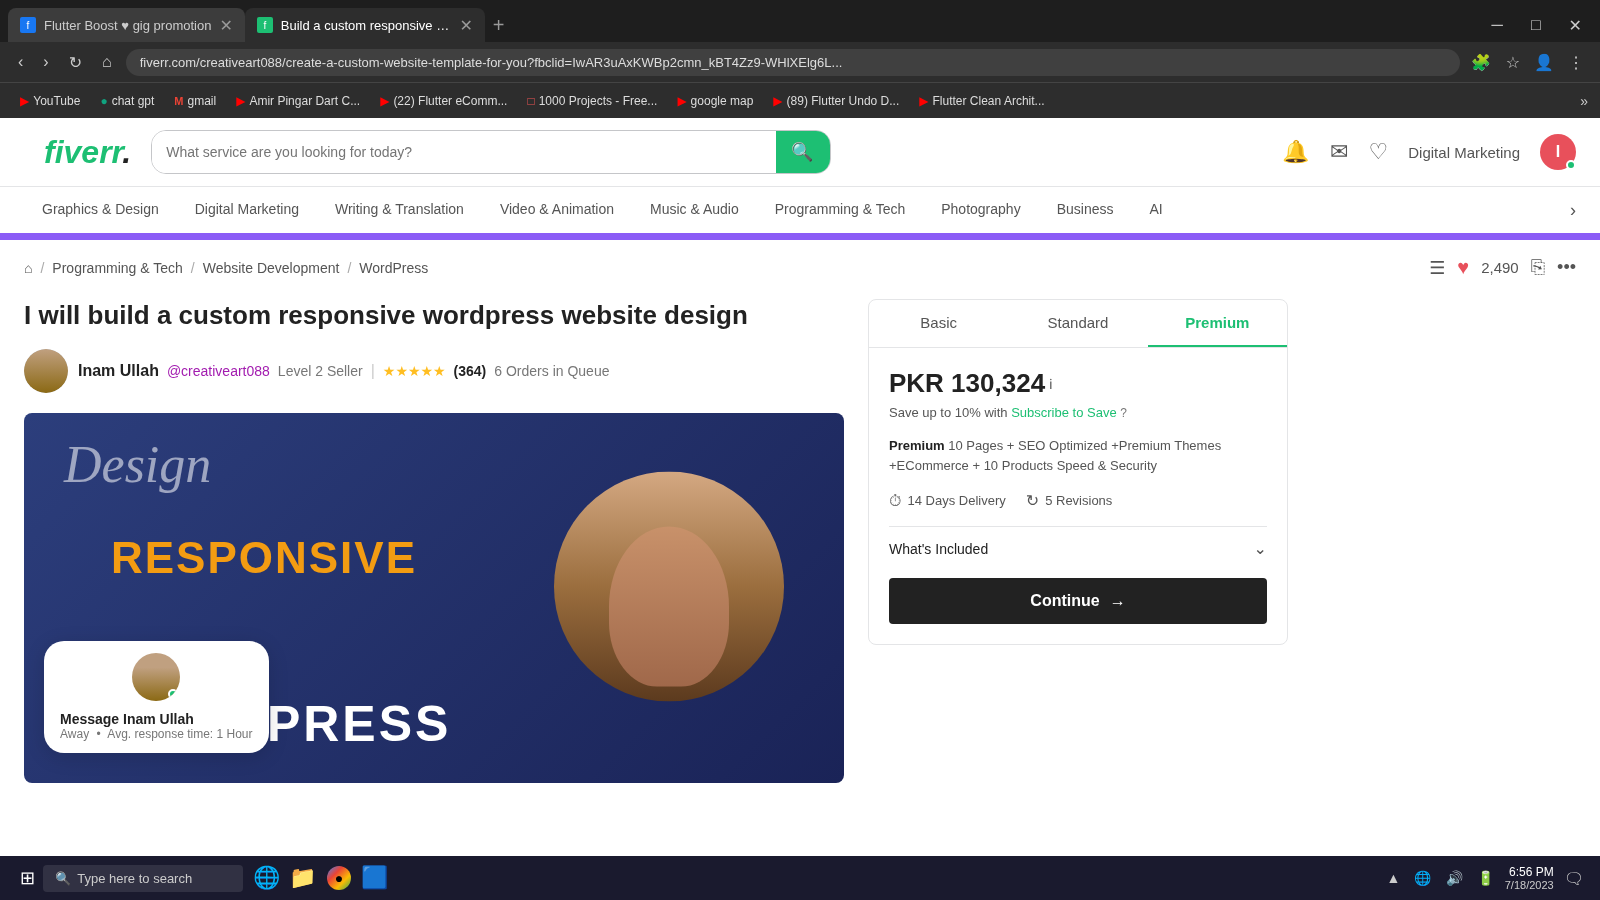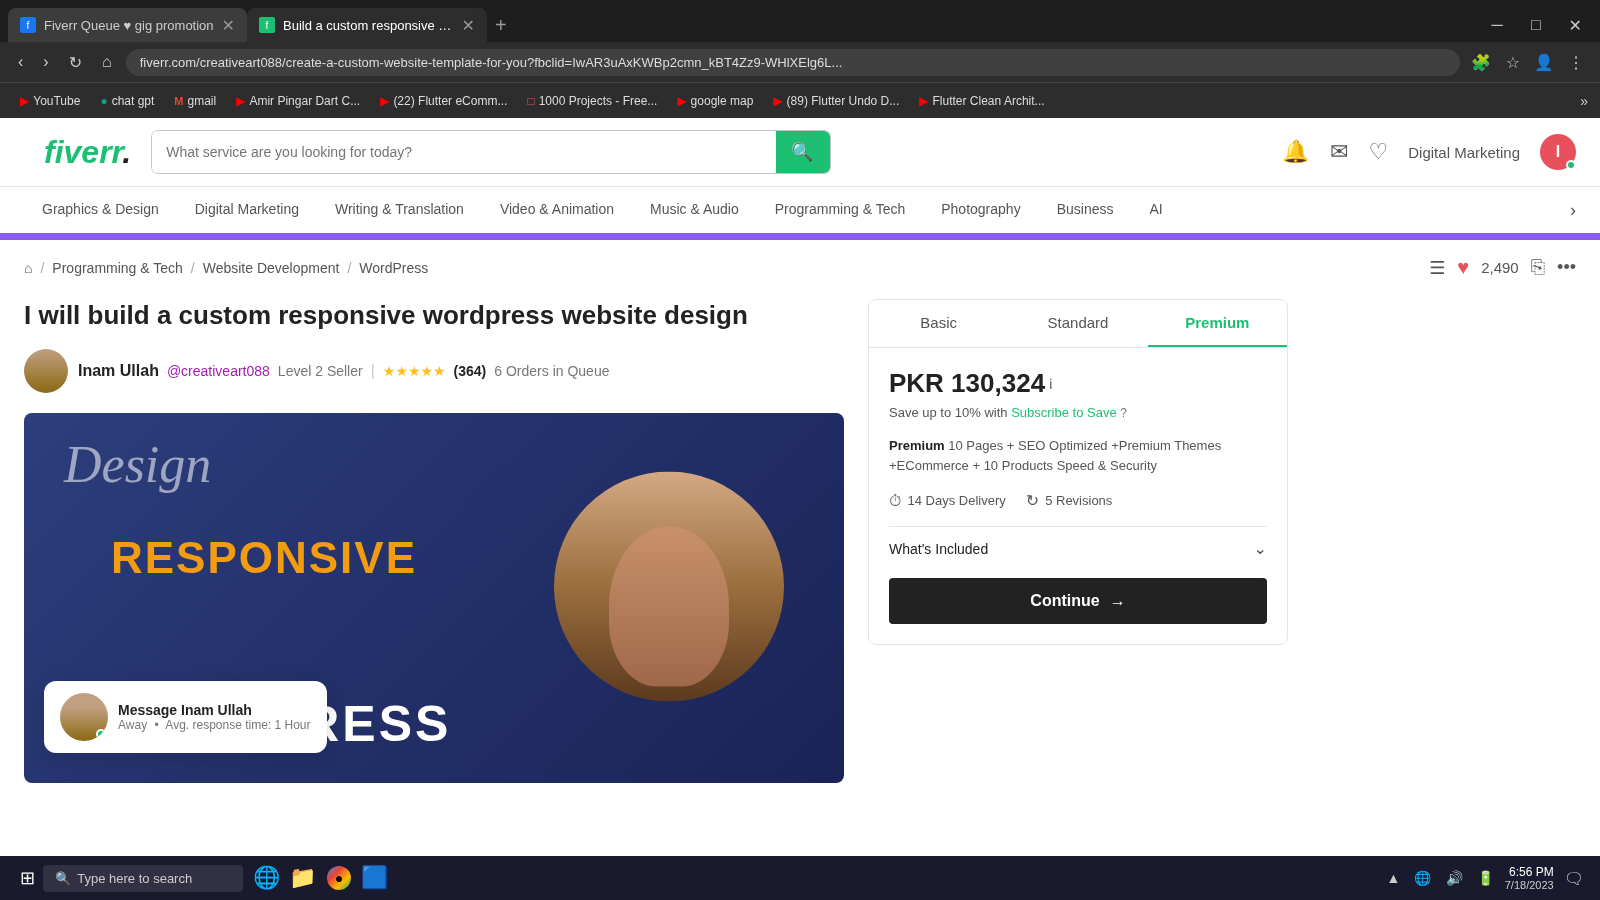--- a/index.html
+++ b/index.html
@@ -28,21 +28,21 @@
     .bookmark-item { display: flex; align-items: center; gap: 4px; padding: 3px 8px; border-radius: 4px; cursor: pointer; color: #ddd; font-size: 12px; white-space: nowrap; }
     .bookmarks-more { margin-left: auto; color: #ccc; cursor: pointer; font-size: 14px; }
 
     
     .page { background: #fff; height: 681px; overflow: hidden; }
 
     
     .fiverr-header { display: flex; align-items: center; padding: 12px 24px; gap: 20px; border-bottom: 1px solid #e4e5e7; }
     .fiverr-logo { font-size: 32px; font-weight: 700; color: #1dbf73; font-style: italic; margin-left: 20px; }
     .fiverr-logo span { color: #404145; }
-    .search-bar { flex: 1; max-width: 680px; display: flex; border: 1px solid #c5c6c9; border-radius: 7px; overflow: hidden; }
+    .search-bar { flex: 1; max-width: 680px; display: flex; border: 1px solid #c5c6c9; border-radius: 15px; overflow: hidden; }
     .search-input { flex: 1; padding: 10px 14px; font-size: 14px; border: none; outline: none; color: #555; }
     .search-btn { background: #1dbf73; border: none; padding: 10px 16px; cursor: pointer; }
     .header-actions { display: flex; align-items: center; gap: 20px; margin-left: auto; }
     .header-icon { color: #555; font-size: 22px; cursor: pointer; }
     .orders-link { color: #555; font-size: 15px; font-weight: 500; cursor: pointer; }
     .avatar { width: 36px; height: 36px; border-radius: 50%; background: #e8505b; display: flex; align-items: center; justify-content: center; color: #fff; font-weight: 700; font-size: 16px; position: relative; cursor: pointer; }
     .avatar-dot { position: absolute; bottom: 0; right: 0; width: 10px; height: 10px; background: #1dbf73; border-radius: 50%; border: 2px solid #fff; }
 
     
     .cat-nav { display: flex; align-items: center; padding: 0 24px; border-bottom: 7px solid #8b5cf6; overflow: hidden; }
@@ -73,21 +73,21 @@
     .seller-handle { color: #a21caf; font-size: 14px; }
     .seller-level { color: #777; font-size: 14px; }
     .stars { color: #ffbe22; font-size: 14px; }
     .rating-count { color: #222; font-weight: 600; font-size: 14px; }
     .queue { color: #777; font-size: 14px; }
 
     
     .gig-image-container { position: relative; width: 100%; height: 370px; background: linear-gradient(135deg, #2c3e7c 0%, #1a2357 100%); border-radius: 8px; overflow: hidden; }
 
     
-    .message-popup { position: absolute; bottom: 30px; left: 20px; background: #fff; border-radius: 12px; padding: 12px 16px; display: flex; align-items: center; gap: 10px; box-shadow: 0 4px 20px rgba(0,0,0,0.15); }
+    .message-popup { position: absolute; bottom: 30px; left: 20px; background: #fff; border-radius: 20px; padding: 12px 16px; display: flex; align-items: center; gap: 10px; box-shadow: 0 4px 20px rgba(0,0,0,0.15); flex-direction: column; }
     .msg-avatar { width: 48px; height: 48px; border-radius: 50%; background: #c0a080; overflow: hidden; position: relative; }
     .msg-avatar-inner { width: 100%; height: 100%; background: linear-gradient(to bottom, #c0a080 30%, #8B6914 100%); }
     .online-dot { position: absolute; bottom: 2px; right: 2px; width: 10px; height: 10px; background: #1dbf73; border-radius: 50%; border: 2px solid #fff; }
     .msg-content { }
     .msg-name { font-size: 14px; font-weight: 600; color: #222; }
     .msg-status { font-size: 12px; color: #777; }
 
     
     .right-panel { width: 420px; flex-shrink: 0; }
     .pricing-card { border: 1px solid #e4e5e7; border-radius: 8px; overflow: hidden; }
@@ -126,21 +126,21 @@
   </style>
 </head>
 <body>
 
 <div class="browser-chrome">
 
   <div class="tab-bar">
 
     <div class="tab">
       <span class="tab-favicon" style="background:#1877f2; color:#fff; font-size:10px; display:flex; align-items:center; justify-content:center; border-radius:2px;">f</span>
-      <span class="tab-title">Fiverr Queue ♥ gig promotion</span>
+      <span class="tab-title">Flutter Boost ♥ gig promotion</span>
       <span class="tab-close">✕</span>
     </div>
 
     <div class="tab active">
       <span class="tab-favicon" style="background:#1dbf73; color:#fff; font-size:10px; display:flex; align-items:center; justify-content:center; border-radius:2px;">f</span>
       <span class="tab-title">Build a custom responsive wor...</span>
       <span class="tab-close">✕</span>
     </div>
     <button class="tab-new">+</button>
     <div class="tab-actions" style="margin-left:auto;">

